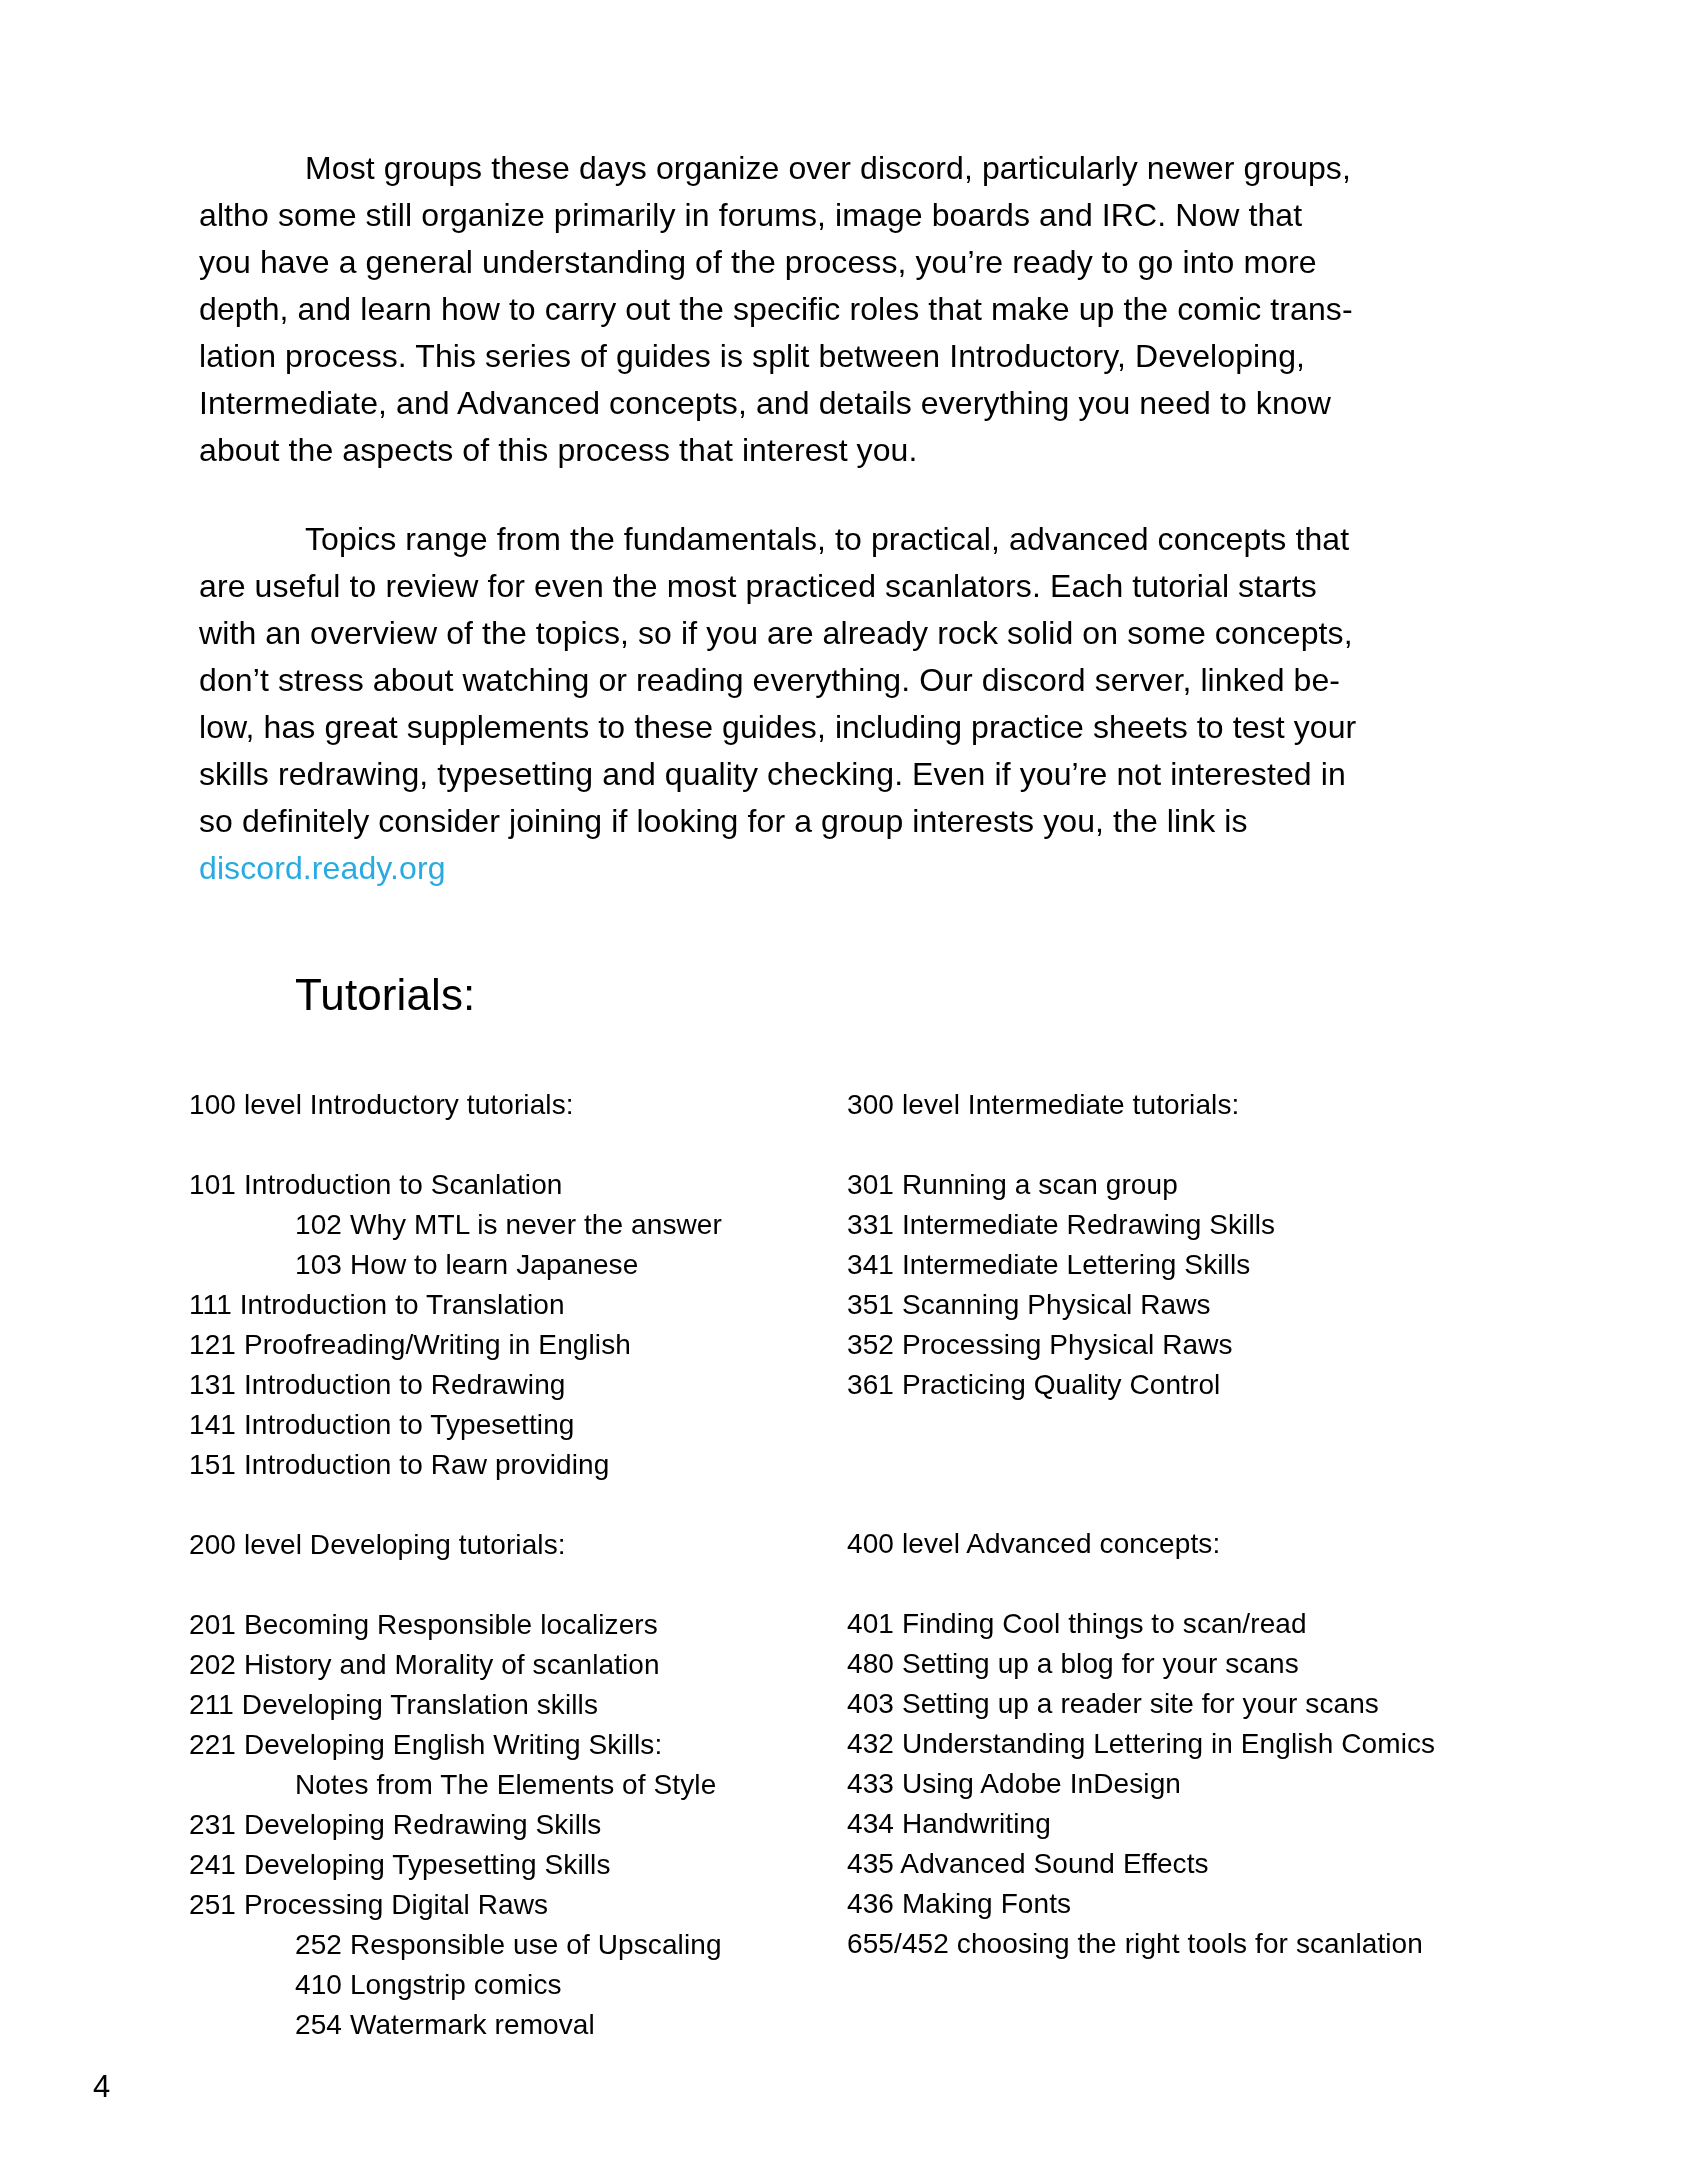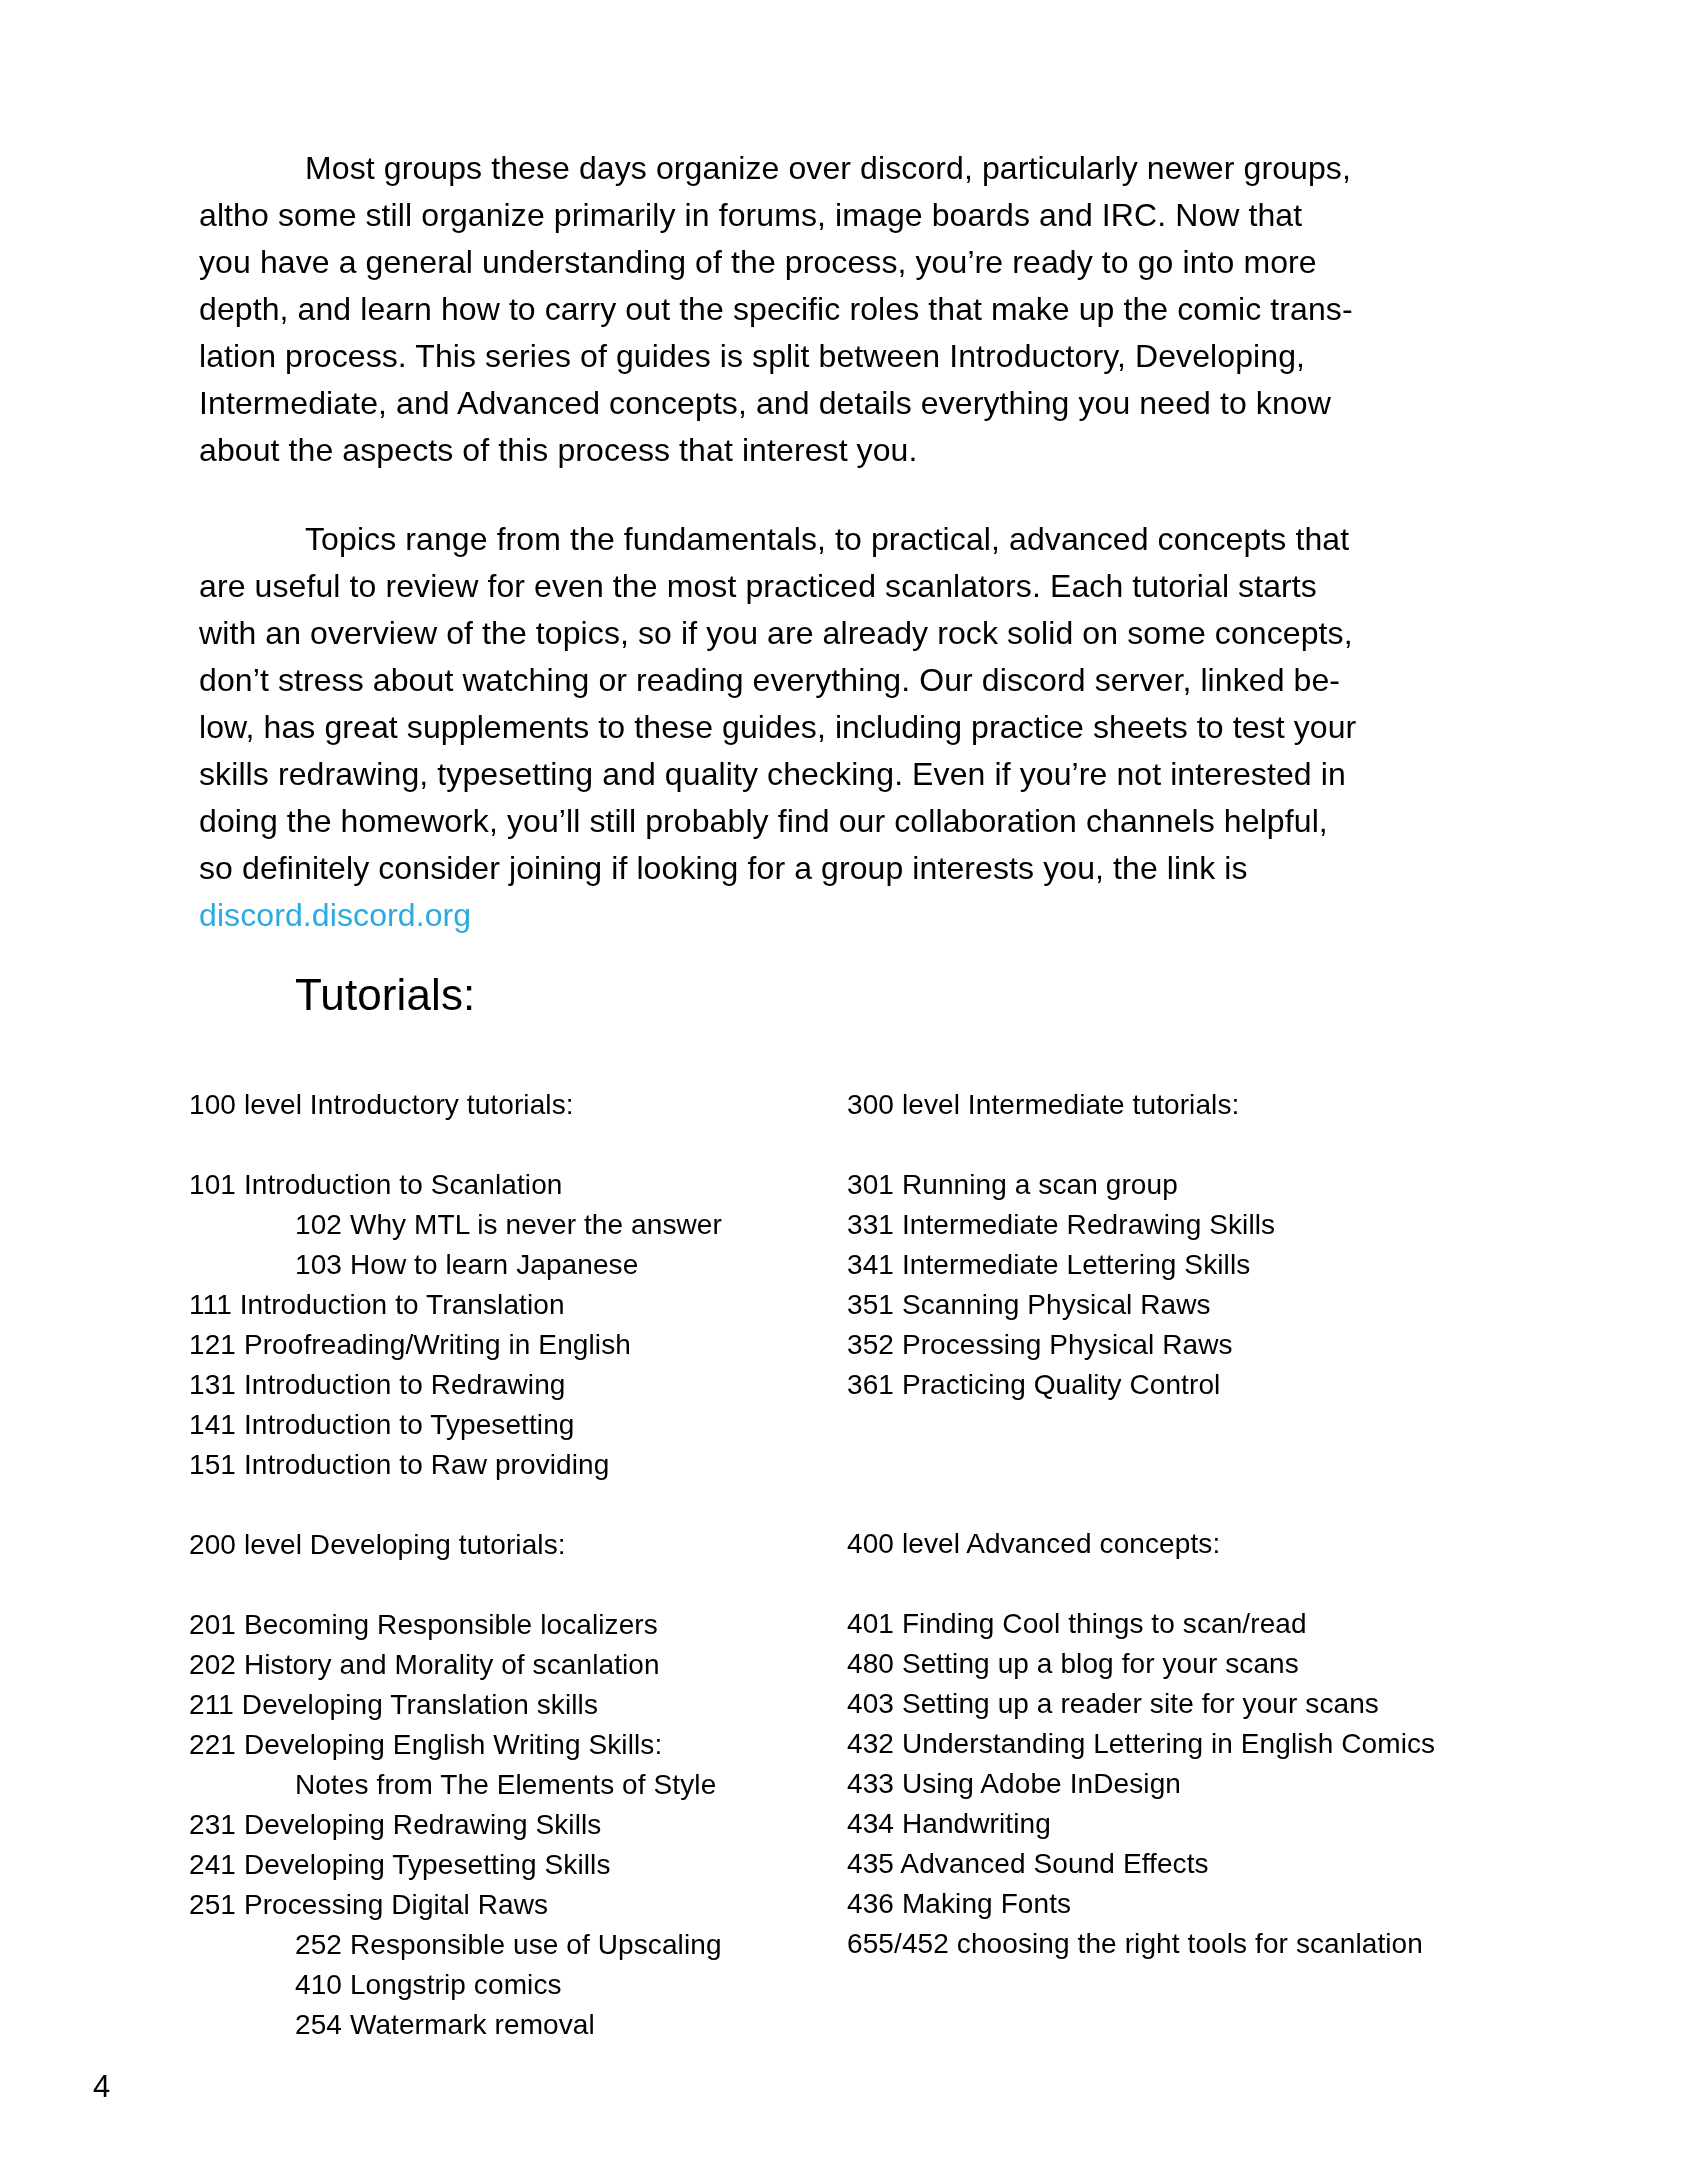--- a/index.html
+++ b/index.html
@@ -94,23 +94,22 @@
     <div class="line">about the aspects of this process that interest you.</div>
   </section>
 
   <section class="para para-2">
     <div class="line first">Topics range from the fundamentals, to practical, advanced concepts that</div>
     <div class="line">are useful to review for even the most practiced scanlators. Each tutorial starts</div>
     <div class="line">with an overview of the topics, so if you are already rock solid on some concepts,</div>
     <div class="line">don’t stress about watching or reading everything. Our discord server, linked be-</div>
     <div class="line">low, has great supplements to these guides, including practice sheets to test your</div>
     <div class="line">skills redrawing, typesetting and quality checking. Even if you’re not interested in</div>
-    <div class="line">doing the homework, you’ll still probably find our collaboration channels helpful,</div>
     <div class="line">so definitely consider joining if looking for a group interests you, the link is</div>
-    <a class="link-line">discord.discord.org</a>
+    <a class="link-line">discord.ready.org</a>
   </section>
 
   <div class="tutorials-heading">Tutorials:</div>
 
   <div class="col col-left">
     <div class="section">
       <div class="section-header">100 level Introductory tutorials:</div>
       <div class="items">
         <div class="item">101 Introduction to Scanlation</div>
         <div class="item indent">102 Why MTL is never the answer</div>

